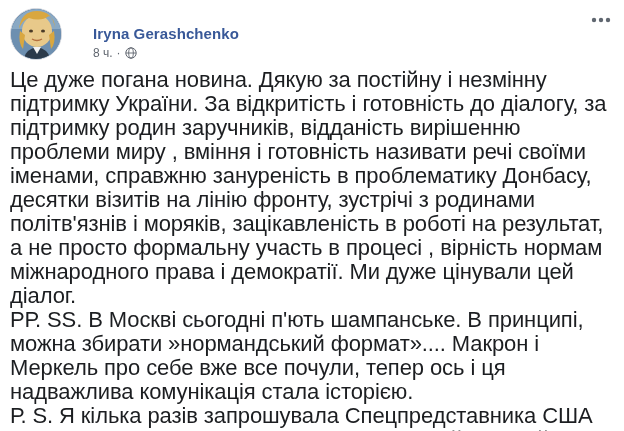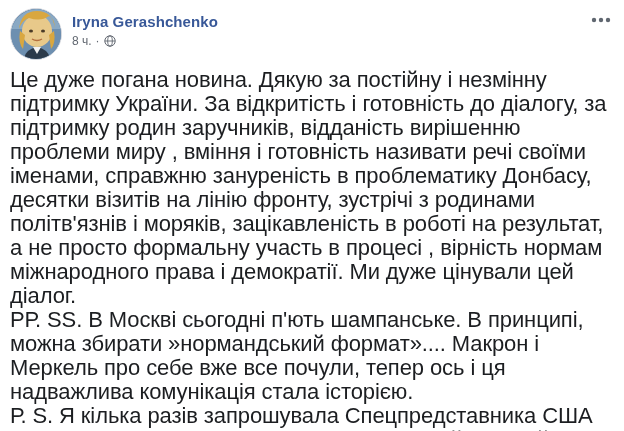--- a/index.html
+++ b/index.html
@@ -16,23 +16,24 @@
   }
   .post {
     width: 624px;
     height: 431px;
     box-sizing: border-box;
     background: #ffffff;
     position: relative;
   }
   .post-header {
     display: flex;
-    align-items: flex-start;
+    align-items: flex-end;
     padding: 8px 24px 0 10px;
     position: relative;
+    gap: 21px;
   }
   .avatar {
     width: 52px;
     height: 52px;
     border-radius: 50%;
     flex: 0 0 52px;
     overflow: hidden;
     border: 1px solid #d8dadf;
     box-sizing: border-box;
     position: relative;

